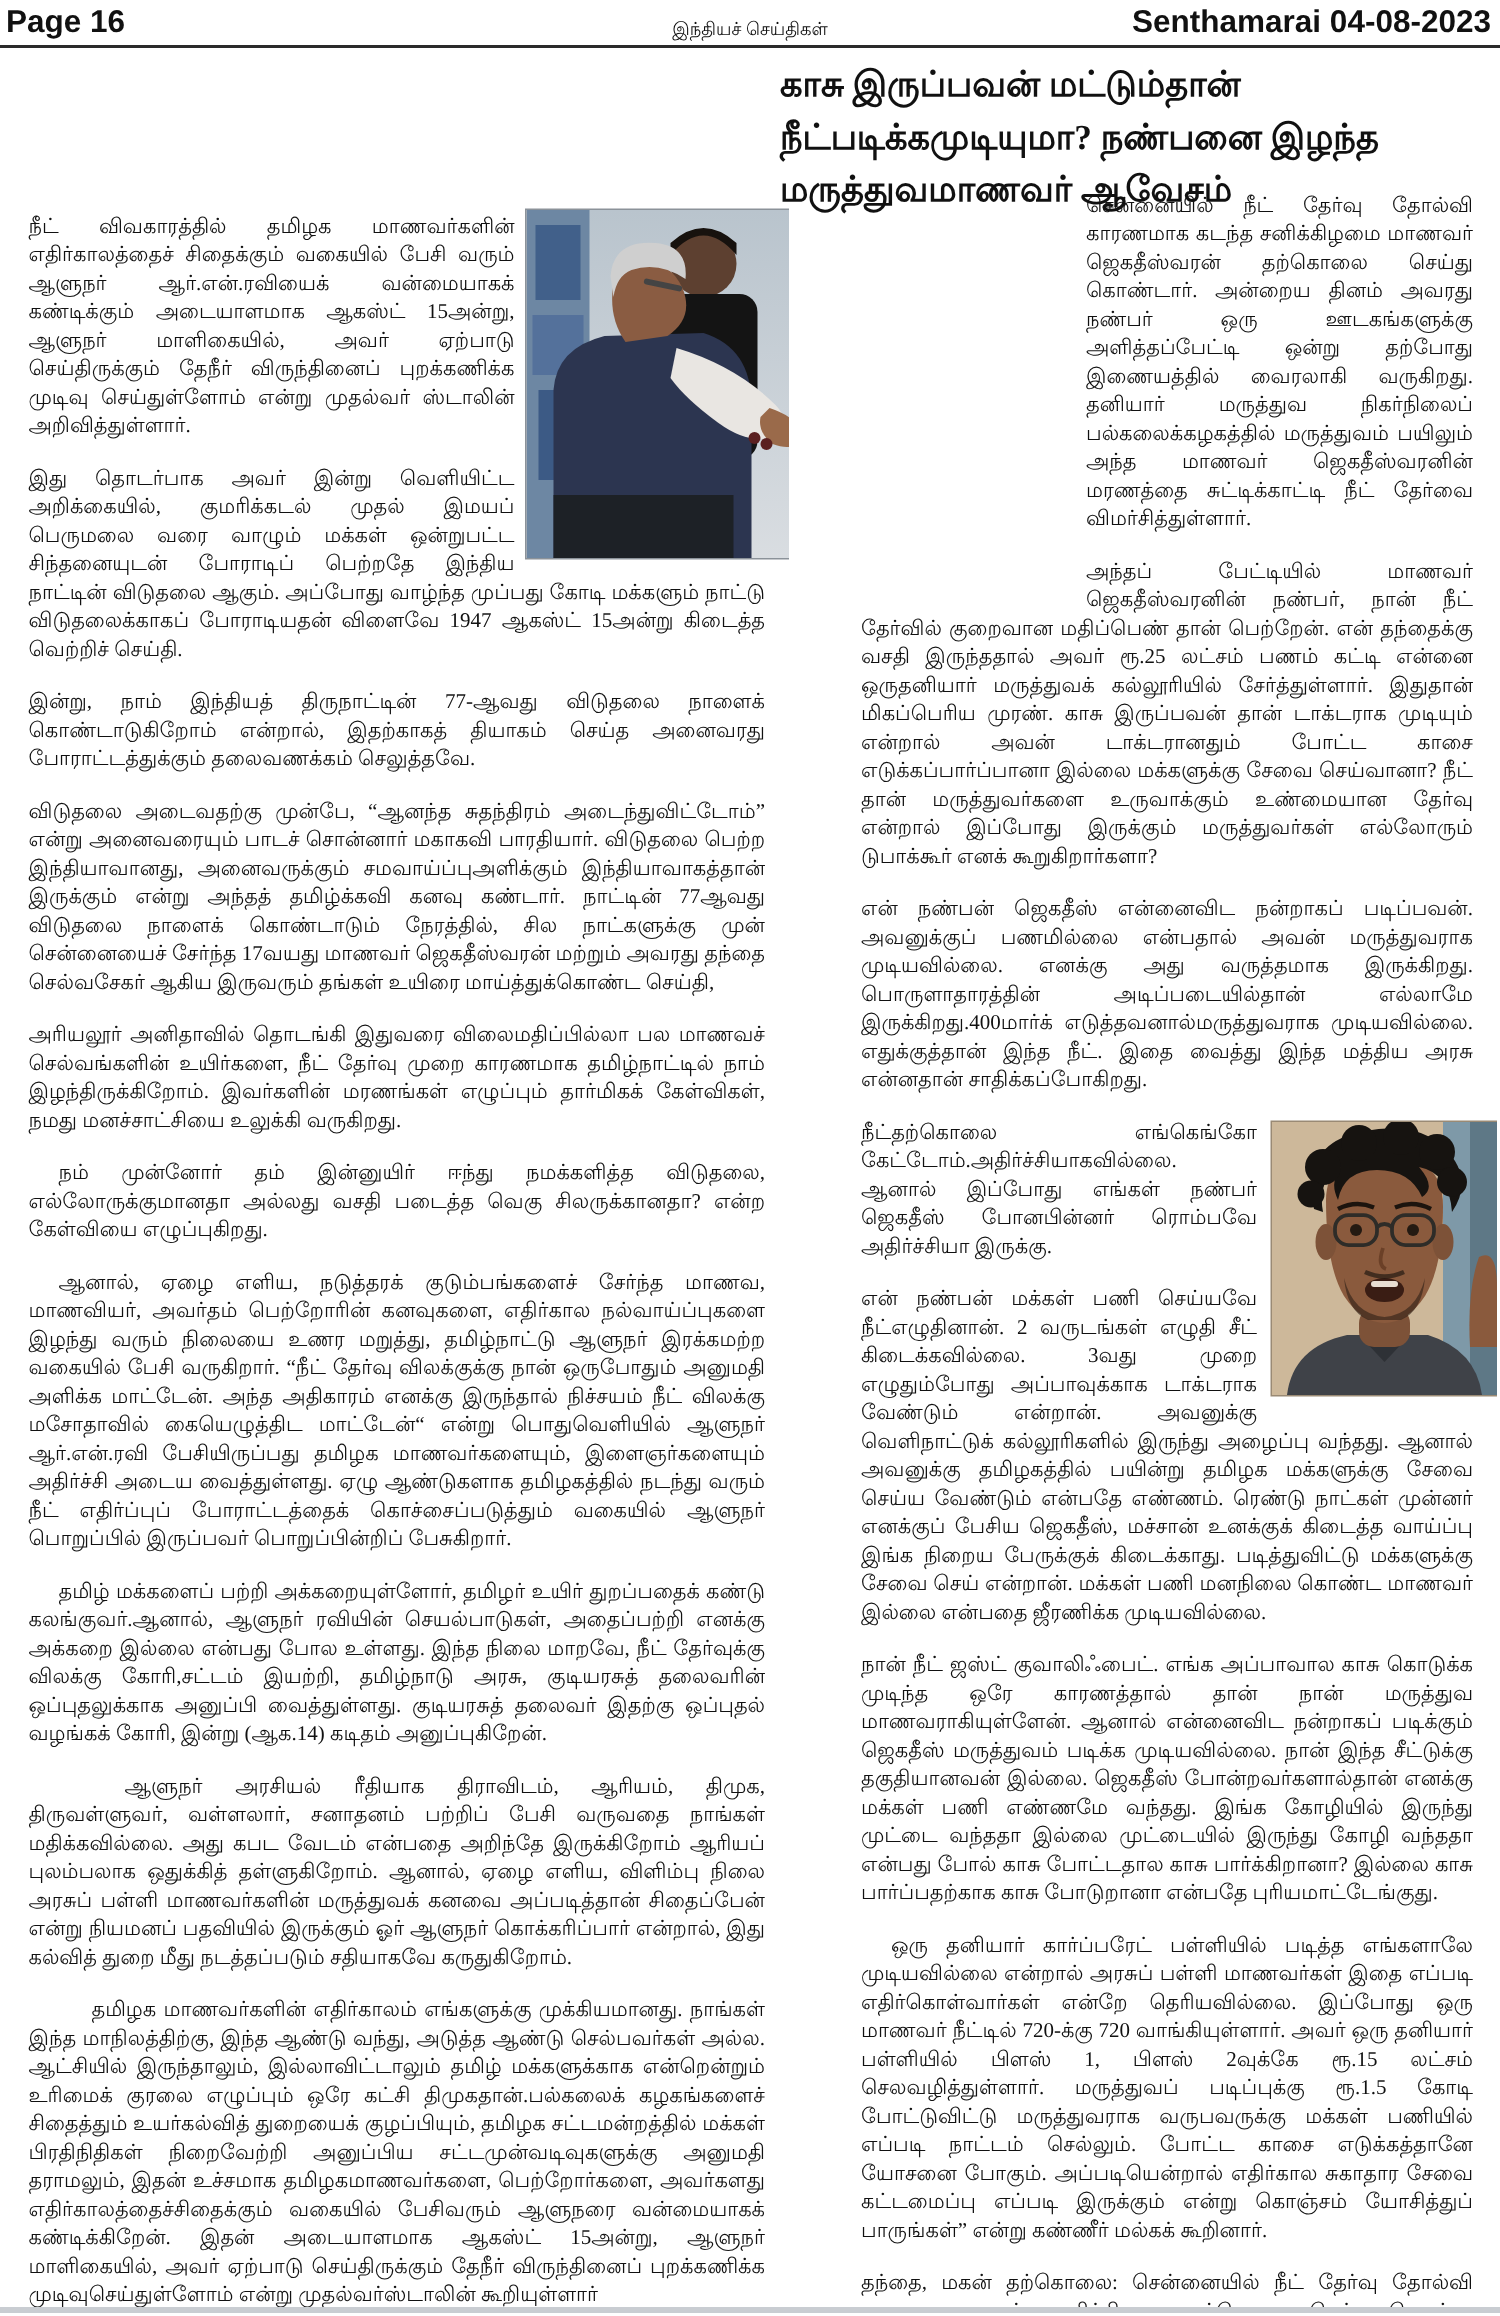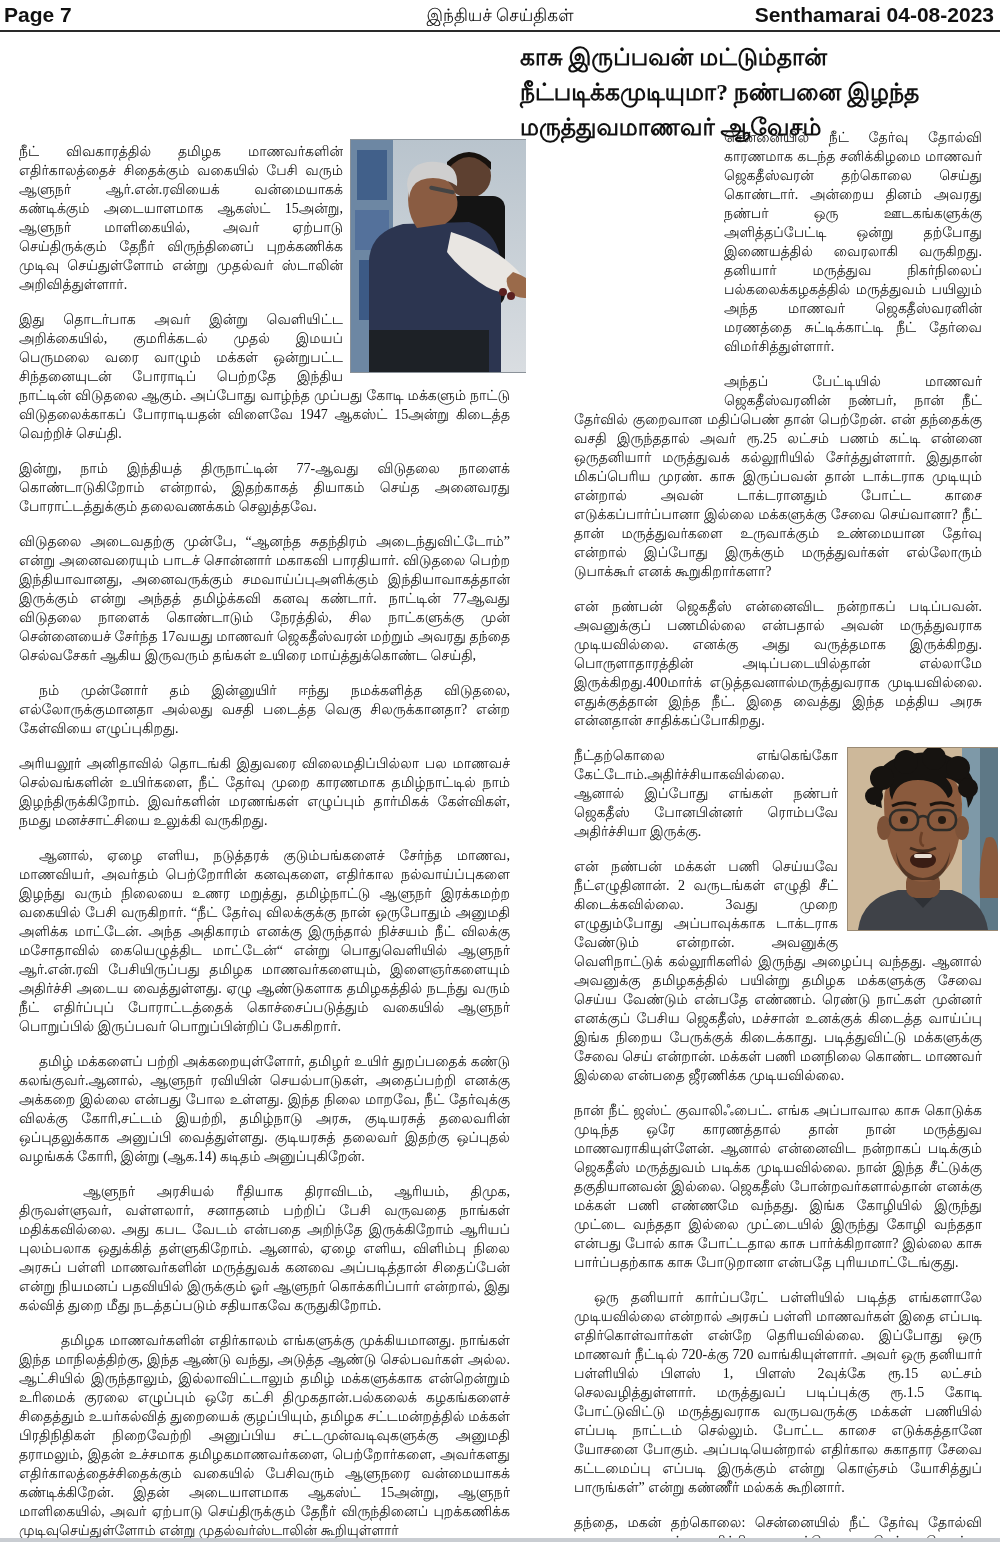--- a/index.html
+++ b/index.html
@@ -6,21 +6,21 @@
   .page{
     position:relative;width:1000px;height:1544px;margin:0 auto;background:#ffffff;
     font-family:"Liberation Serif", serif;color:#111;overflow:hidden;
   }
   
   .hdr{
     position:absolute;left:0;top:0;width:1000px;height:30px;
     border-bottom:2px solid #2a2a2a;display:flex;align-items:flex-end;
   }
   .hdr .pg{position:absolute;left:4px;bottom:3px;font-family:"Liberation Sans",sans-serif;font-weight:bold;font-size:21px;}
-  .hdr .sec{position:absolute;left:0;right:0;bottom:3px;text-align:center;font-size:17px;}
+  .hdr .sec{position:absolute;left:0;right:0;bottom:3px;text-align:center;font-size:12px;}
   .hdr .mast{position:absolute;right:6px;bottom:3px;font-family:"Liberation Sans",sans-serif;font-weight:bold;font-size:21px;}
   
   .hl-left{
     position:absolute;left:3px;top:40px;width:478px;
     font-weight:bold;font-size:29px;line-height:38px;letter-spacing:0px;
   }
   .hl-right{
     position:absolute;left:520px;top:40px;width:492px;
     font-weight:bold;font-size:23.5px;line-height:35px;
   }
@@ -54,21 +54,21 @@
   svg{display:block;}
   .caption-line{margin-top:11px;}
   .bottom-rule{position:absolute;left:0;top:1538px;width:1000px;height:4px;background:#c9cdd2;}
 </style>
 </head>
 <body>
 
 <div class="page">
 
   <div class="hdr">
-    <span class="pg">Page 7</span>
+    <span class="pg">Page 16</span>
     <span class="sec">இந்தியச் செய்திகள்</span>
     <span class="mast">Senthamarai  04-08-2023</span>
   </div>
 
   <div class="hl-right">காசு இருப்பவன் மட்டும்தான் நீட்படிக்கமுடியுமா? நண்பனை இழந்த மருத்துவமாணவர் ஆவேசம்</div>
 
   <section class="col-left">
 
     <div class="photo1-float">
       <svg width="362" height="232" viewBox="0 0 362 232" xmlns="http://www.w3.org/2000/svg">
@@ -124,22 +124,22 @@
         <rect x="196" y="150" width="22" height="10" rx="3" fill="#c9a23f"></rect>
         <rect x="300" y="110" width="20" height="28" fill="#efe4e0"></rect>
         <rect x="306" y="108" width="4" height="16" fill="#3a4452"></rect>
       </svg>
     </div>
 
     <p class="p">நீட் விவகாரத்தில் தமிழக மாணவர்களின் எதிர்காலத்தைச் சிதைக்கும் வகையில் பேசி வரும் ஆளுநர் ஆர்.என்.ரவியைக் வன்மையாகக் கண்டிக்கும் அடையாளமாக ஆகஸ்ட் 15அன்று, ஆளுநர் மாளிகையில், அவர் ஏற்பாடு செய்திருக்கும் தேநீர் விருந்தினைப் புறக்கணிக்க முடிவு செய்துள்ளோம் என்று முதல்வர் ஸ்டாலின் அறிவித்துள்ளார்.</p>
     <p class="p gap">இது தொடர்பாக அவர் இன்று வெளியிட்ட அறிக்கையில், குமரிக்கடல் முதல் இமயப் பெருமலை வரை வாழும் மக்கள் ஒன்றுபட்ட சிந்தனையுடன் போராடிப் பெற்றதே இந்திய நாட்டின் விடுதலை ஆகும். அப்போது வாழ்ந்த முப்பது கோடி மக்களும் நாட்டு விடுதலைக்காகப் போராடியதன் விளைவே 1947 ஆகஸ்ட் 15அன்று கிடைத்த வெற்றிச் செய்தி.</p>
     <p class="p gap">இன்று, நாம் இந்தியத் திருநாட்டின் 77-ஆவது விடுதலை நாளைக் கொண்டாடுகிறோம் என்றால், இதற்காகத் தியாகம் செய்த அனைவரது போராட்டத்துக்கும் தலைவணக்கம் செலுத்தவே.</p>
     <p class="p gap">விடுதலை அடைவதற்கு முன்பே, “ஆனந்த சுதந்திரம் அடைந்துவிட்டோம்” என்று அனைவரையும் பாடச் சொன்னார் மகாகவி பாரதியார். விடுதலை பெற்ற இந்தியாவானது, அனைவருக்கும் சமவாய்ப்புஅளிக்கும் இந்தியாவாகத்தான் இருக்கும் என்று அந்தத் தமிழ்க்கவி கனவு கண்டார். நாட்டின் 77ஆவது விடுதலை நாளைக் கொண்டாடும் நேரத்தில், சில நாட்களுக்கு முன் சென்னையைச் சேர்ந்த 17வயது மாணவர் ஜெகதீஸ்வரன் மற்றும் அவரது தந்தை செல்வசேகர் ஆகிய இருவரும் தங்கள் உயிரை மாய்த்துக்கொண்ட செய்தி,</p>
+    <p class="p gap">அரியலூர் அனிதாவில் தொடங்கி இதுவரை விலைமதிப்பில்லா பல மாணவச் செல்வங்களின் உயிர்களை, நீட் தேர்வு முறை காரணமாக தமிழ்நாட்டில் நாம் இழந்திருக்கிறோம். இவர்களின் மரணங்கள் எழுப்பும் தார்மிகக் கேள்விகள், நமது மனச்சாட்சியை உலுக்கி வருகிறது.</p>
     <p class="p gap ind-sm">நம் முன்னோர் தம் இன்னுயிர் ஈந்து நமக்களித்த விடுதலை, எல்லோருக்குமானதா அல்லது வசதி படைத்த வெகு சிலருக்கானதா? என்ற கேள்வியை எழுப்புகிறது.</p>
-    <p class="p gap">அரியலூர் அனிதாவில் தொடங்கி இதுவரை விலைமதிப்பில்லா பல மாணவச் செல்வங்களின் உயிர்களை, நீட் தேர்வு முறை காரணமாக தமிழ்நாட்டில் நாம் இழந்திருக்கிறோம். இவர்களின் மரணங்கள் எழுப்பும் தார்மிகக் கேள்விகள், நமது மனச்சாட்சியை உலுக்கி வருகிறது.</p>
     <p class="p ind-sm">ஆனால், ஏழை எளிய, நடுத்தரக் குடும்பங்களைச் சேர்ந்த மாணவ, மாணவியர், அவர்தம் பெற்றோரின் கனவுகளை, எதிர்கால நல்வாய்ப்புகளை இழந்து வரும் நிலையை உணர மறுத்து, தமிழ்நாட்டு ஆளுநர் இரக்கமற்ற வகையில் பேசி வருகிறார். “நீட் தேர்வு விலக்குக்கு நான் ஒருபோதும் அனுமதி அளிக்க மாட்டேன். அந்த அதிகாரம் எனக்கு இருந்தால் நிச்சயம் நீட் விலக்கு மசோதாவில் கையெழுத்திட மாட்டேன்“ என்று பொதுவெளியில் ஆளுநர் ஆர்.என்.ரவி பேசியிருப்பது தமிழக மாணவர்களையும், இளைஞர்களையும் அதிர்ச்சி அடைய வைத்துள்ளது. ஏழு ஆண்டுகளாக தமிழகத்தில் நடந்து வரும் நீட் எதிர்ப்புப் போராட்டத்தைக் கொச்சைப்படுத்தும் வகையில் ஆளுநர் பொறுப்பில் இருப்பவர் பொறுப்பின்றிப் பேசுகிறார்.</p>
     <p class="p ind-sm">தமிழ் மக்களைப் பற்றி அக்கறையுள்ளோர், தமிழர் உயிர் துறப்பதைக் கண்டு கலங்குவர்.ஆனால், ஆளுநர் ரவியின் செயல்பாடுகள், அதைப்பற்றி எனக்கு அக்கறை இல்லை என்பது போல உள்ளது. இந்த நிலை மாறவே, நீட் தேர்வுக்கு விலக்கு கோரி,சட்டம் இயற்றி, தமிழ்நாடு அரசு, குடியரசுத் தலைவரின் ஒப்புதலுக்காக அனுப்பி வைத்துள்ளது. குடியரசுத் தலைவர் இதற்கு ஒப்புதல் வழங்கக் கோரி, இன்று (ஆக.14) கடிதம் அனுப்புகிறேன்.</p>
     <p class="p ind-lg">ஆளுநர் அரசியல் ரீதியாக திராவிடம், ஆரியம், திமுக, திருவள்ளுவர், வள்ளலார், சனாதனம் பற்றிப் பேசி வருவதை நாங்கள் மதிக்கவில்லை. அது கபட வேடம் என்பதை அறிந்தே இருக்கிறோம் ஆரியப் புலம்பலாக ஒதுக்கித் தள்ளுகிறோம். ஆனால், ஏழை எளிய, விளிம்பு நிலை அரசுப் பள்ளி மாணவர்களின் மருத்துவக் கனவை அப்படித்தான் சிதைப்பேன் என்று நியமனப் பதவியில் இருக்கும் ஓர் ஆளுநர் கொக்கரிப்பார் என்றால், இது கல்வித் துறை மீது நடத்தப்படும் சதியாகவே கருதுகிறோம்.</p>
     <p class="p ind-md">தமிழக மாணவர்களின் எதிர்காலம் எங்களுக்கு முக்கியமானது. நாங்கள் இந்த மாநிலத்திற்கு, இந்த ஆண்டு வந்து, அடுத்த ஆண்டு செல்பவர்கள் அல்ல. ஆட்சியில் இருந்தாலும், இல்லாவிட்டாலும் தமிழ் மக்களுக்காக என்றென்றும் உரிமைக் குரலை எழுப்பும் ஒரே கட்சி திமுகதான்.பல்கலைக் கழகங்களைச் சிதைத்தும் உயர்கல்வித் துறையைக் குழப்பியும், தமிழக சட்டமன்றத்தில் மக்கள் பிரதிநிதிகள் நிறைவேற்றி அனுப்பிய சட்டமுன்வடிவுகளுக்கு அனுமதி தராமலும், இதன் உச்சமாக தமிழகமாணவர்களை, பெற்றோர்களை, அவர்களது எதிர்காலத்தைச்சிதைக்கும் வகையில் பேசிவரும் ஆளுநரை வன்மையாகக் கண்டிக்கிறேன். இதன் அடையாளமாக ஆகஸ்ட் 15அன்று, ஆளுநர் மாளிகையில், அவர் ஏற்பாடு செய்திருக்கும் தேநீர் விருந்தினைப் புறக்கணிக்க முடிவுசெய்துள்ளோம் என்று முதல்வர்ஸ்டாலின் கூறியுள்ளார்</p>
   </section>
 
   <section class="col-right">
     <div class="photo1-spacer"></div>
 
     <p class="p">சென்னையில் நீட் தேர்வு தோல்வி காரணமாக கடந்த சனிக்கிழமை மாணவர் ஜெகதீஸ்வரன் தற்கொலை செய்து கொண்டார். அன்றைய தினம் அவரது நண்பர் ஒரு ஊடகங்களுக்கு அளித்தப்பேட்டி ஒன்று தற்போது இணையத்தில் வைரலாகி வருகிறது. தனியார் மருத்துவ நிகர்நிலைப் பல்கலைக்கழகத்தில் மருத்துவம் பயிலும் அந்த மாணவர் ஜெகதீஸ்வரனின் மரணத்தை சுட்டிக்காட்டி நீட் தேர்வை விமர்சித்துள்ளார்.</p>

